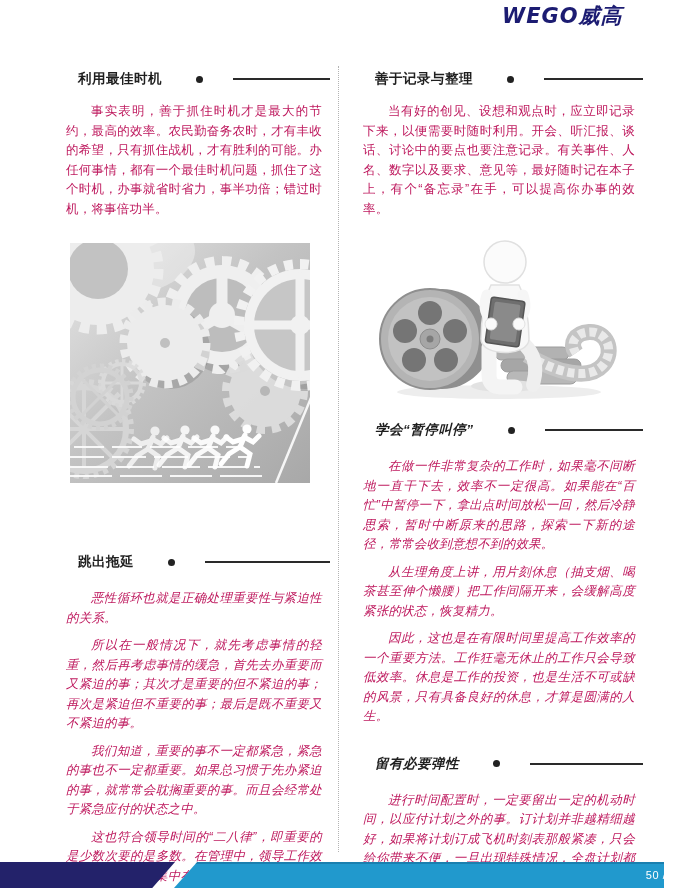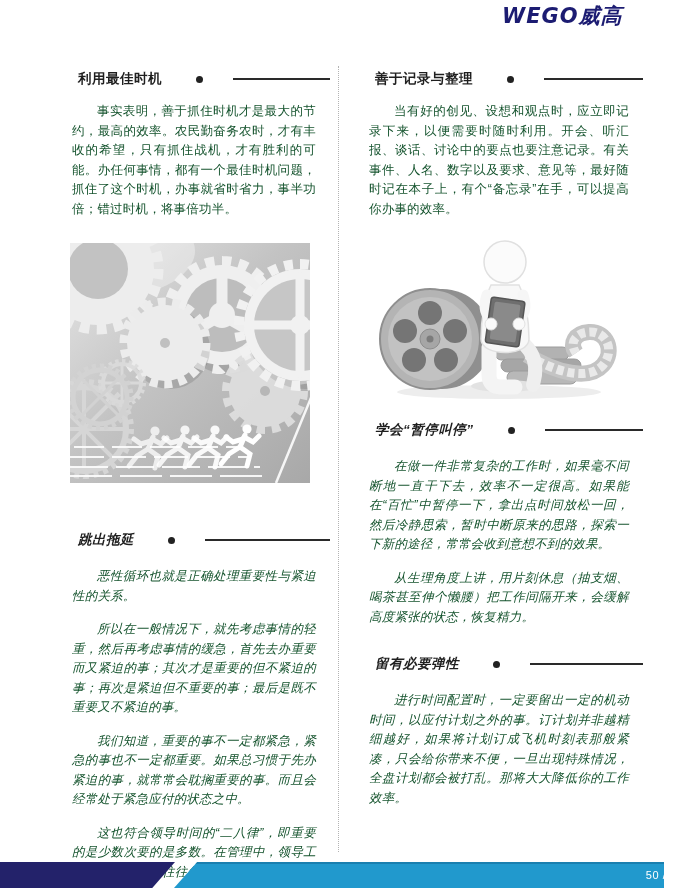--- a/index.html
+++ b/index.html
@@ -24,26 +24,26 @@
   }
   .sec-head { display:flex; align-items:center;gap:24px; }
   .sec-title {
     font-size:13.5px; font-weight:bold; color:#1f1f1f;
     letter-spacing:0.5px; white-space:nowrap;
   }
   .dot { width:7px; height:7px; border-radius:50%; background:#222; margin:0 6px 0 10px; flex:none; }
   .rule { flex:1; height:2px; background:#2a2a2a; }
   .sec-head .sec-title { padding-left:20px; }
   .body-text p {
-    margin:14px; font-size:12.5px; line-height:19.5px; color:#14532d;
+    margin:8px; font-size:12.5px; line-height:19.5px; color:#be185d;
     text-align:justify; text-indent:2em; letter-spacing:0.2px;
   }
   .mt14 { margin-top:14px; }
   .mt18 { margin-top:18px;font-style:italic; }
-  .mt46 { margin-top:48px;font-style:italic; }
+  .mt46 { margin-top:70px; }
   .mt17 { margin-top:28px;font-style:italic; }
   figure { margin:0; }
   .fig-gears { margin:24px 0 0 12px; width:240px; height:240px; }
   .fig-reel  { margin:16px 0 0 22px; width:250px; height:168px; }
   
   .footer { position:absolute; left:0; bottom:0; width:700px; height:26px; }
   .footer-navy {
     position:absolute; left:0; top:0; width:175px; height:26px;
     background:#23226a;
     clip-path:polygon(0 0, 100% 0, 87% 100%, 0 100%);
@@ -259,20 +259,21 @@
     </figure>
 
     <div class="sec-head mt18">
       <span class="sec-title">学会“暂停叫停”</span>
       <span class="dot"></span>
       <span class="rule"></span>
     </div>
     <div class="body-text mt18">
       <p>在做一件非常复杂的工作时，如果毫不间断地一直干下去，效率不一定很高。如果能在“百忙”中暂停一下，拿出点时间放松一回，然后冷静思索，暂时中断原来的思路，探索一下新的途径，常常会收到意想不到的效果。</p>
       <p>从生理角度上讲，用片刻休息（抽支烟、喝茶甚至伸个懒腰）把工作间隔开来，会缓解高度紧张的状态，恢复精力。</p>
+      <p>因此，这也是在有限时间里提高工作效率的一个重要方法。工作狂毫无休止的工作只会导致低效率。休息是工作的投资，也是生活不可或缺的风景，只有具备良好的休息，才算是圆满的人生。</p>
     </div>
 
     <div class="sec-head mt17">
       <span class="sec-title">留有必要弹性</span>
       <span class="dot"></span>
       <span class="rule"></span>
     </div>
     <div class="body-text mt18">
       <p>进行时间配置时，一定要留出一定的机动时间，以应付计划之外的事。订计划并非越精细越好，如果将计划订成飞机时刻表那般紧凑，只会给你带来不便，一旦出现特殊情况，全盘计划都会被打乱。那将大大降低你的工作效率。</p>
     </div>

